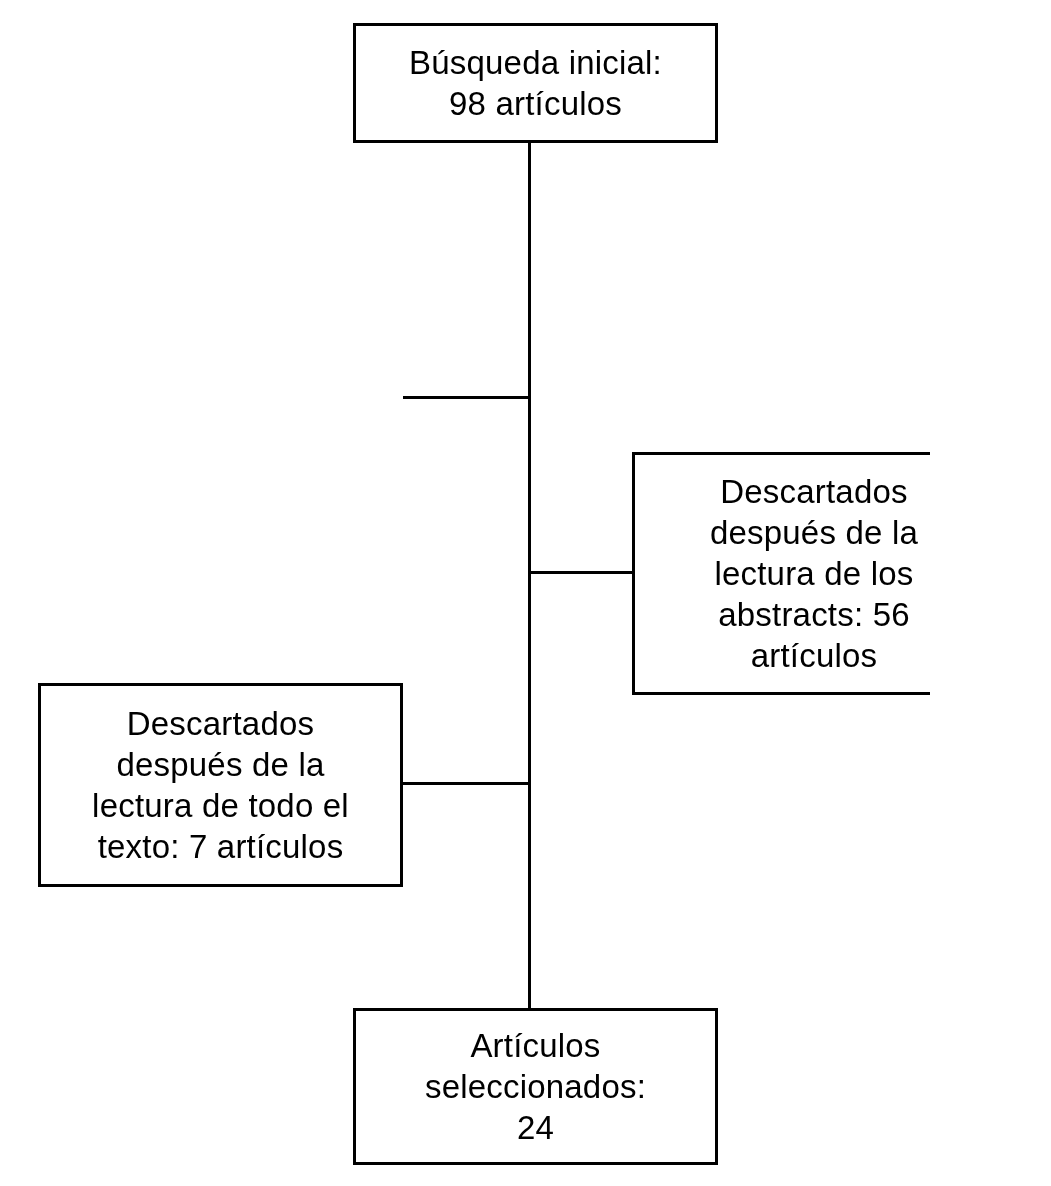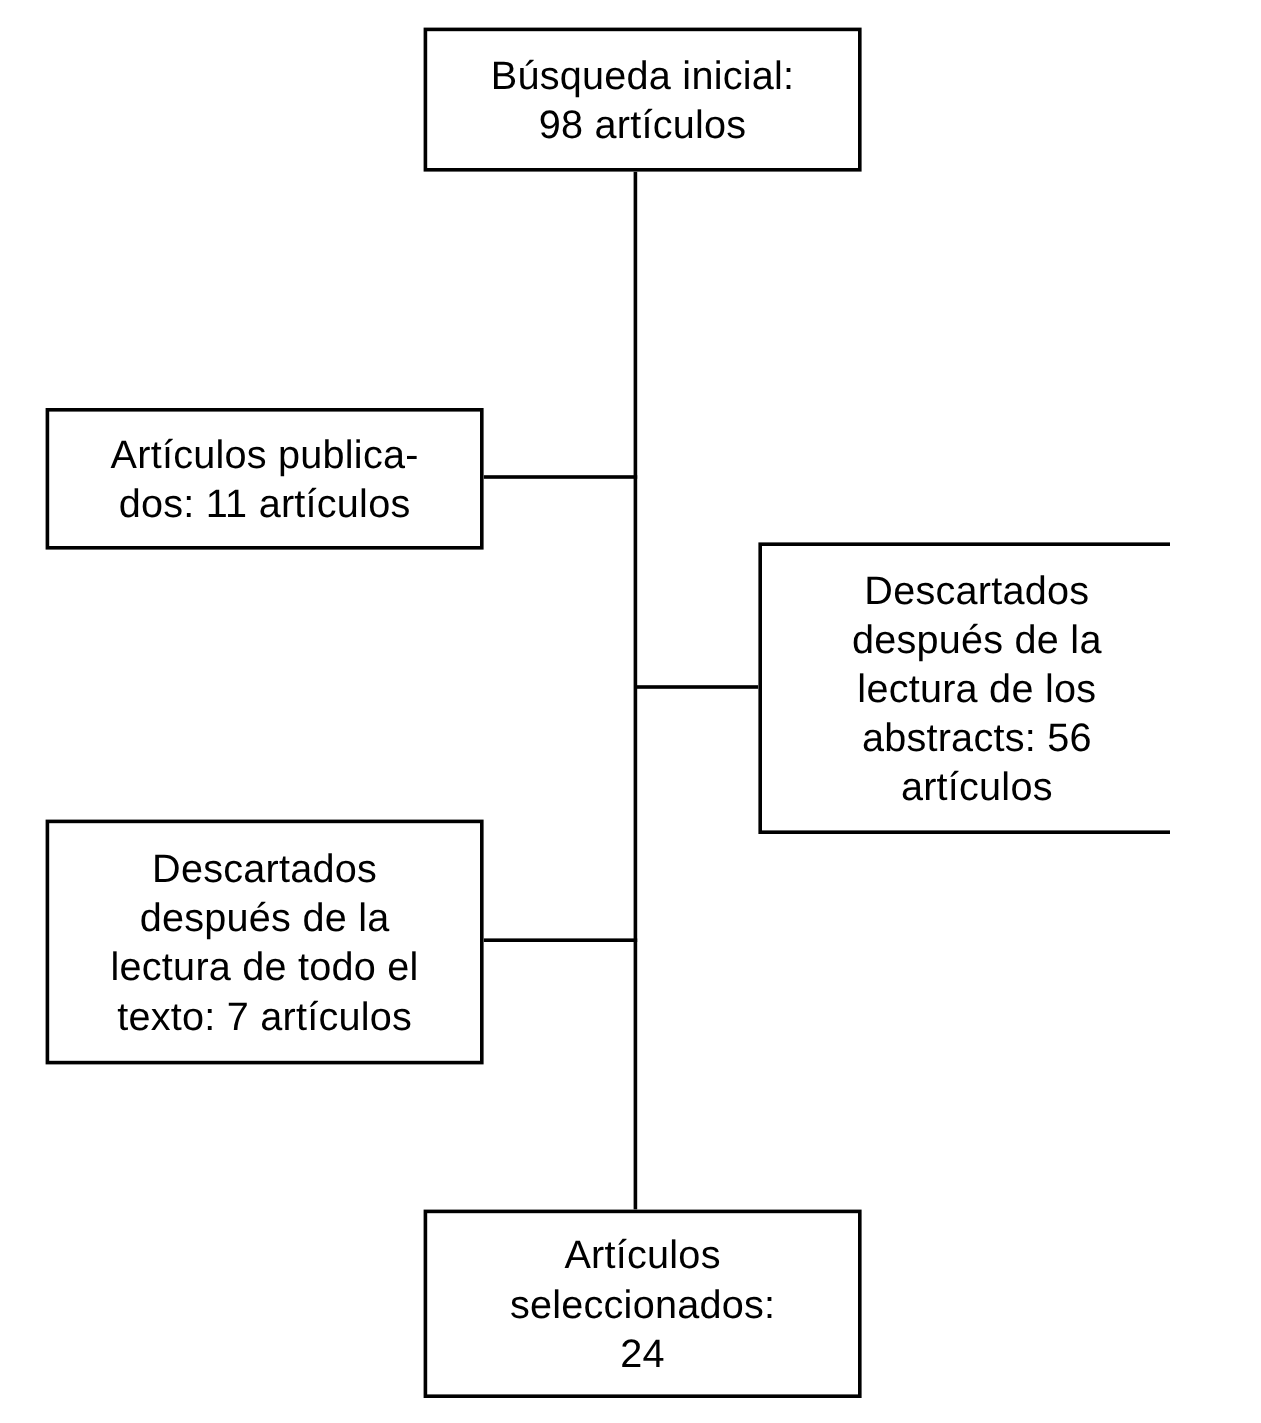--- a/index.html
+++ b/index.html
@@ -7,21 +7,20 @@
     padding: 0;
     background: #ffffff;
   }
   .canvas {
     position: relative;
     width: 930px;
     height: 1186px;
     background: #ffffff;
     font-family: "Liberation Sans", sans-serif;
     overflow: hidden;
-    padding-left: 45px;
   }
   .node {
     position: absolute;
     box-sizing: border-box;
     border: 3px solid #000000;
     background: #ffffff;
     color: #000000;
     display: flex;
     align-items: center;
     justify-content: center;
@@ -53,22 +52,20 @@
 <div class="canvas">
 
   <div class="line" id="line-trunk"></div>
   <div class="line" id="line-branch-published"></div>
   <div class="line" id="line-branch-abstracts"></div>
   <div class="line" id="line-branch-fulltext"></div>
 
   <div class="node" id="node-initial">Búsqueda inicial:
 98 artículos</div>
 
-  <div class="node" id="node-published">Artículos publica-
-dos: 11 artículos</div>
 
   <div class="node" id="node-discarded-abstracts">Descartados
 después de la
 lectura de los
 abstracts: 56
 artículos</div>
 
   <div class="node" id="node-discarded-fulltext">Descartados
 después de la
 lectura de todo el

